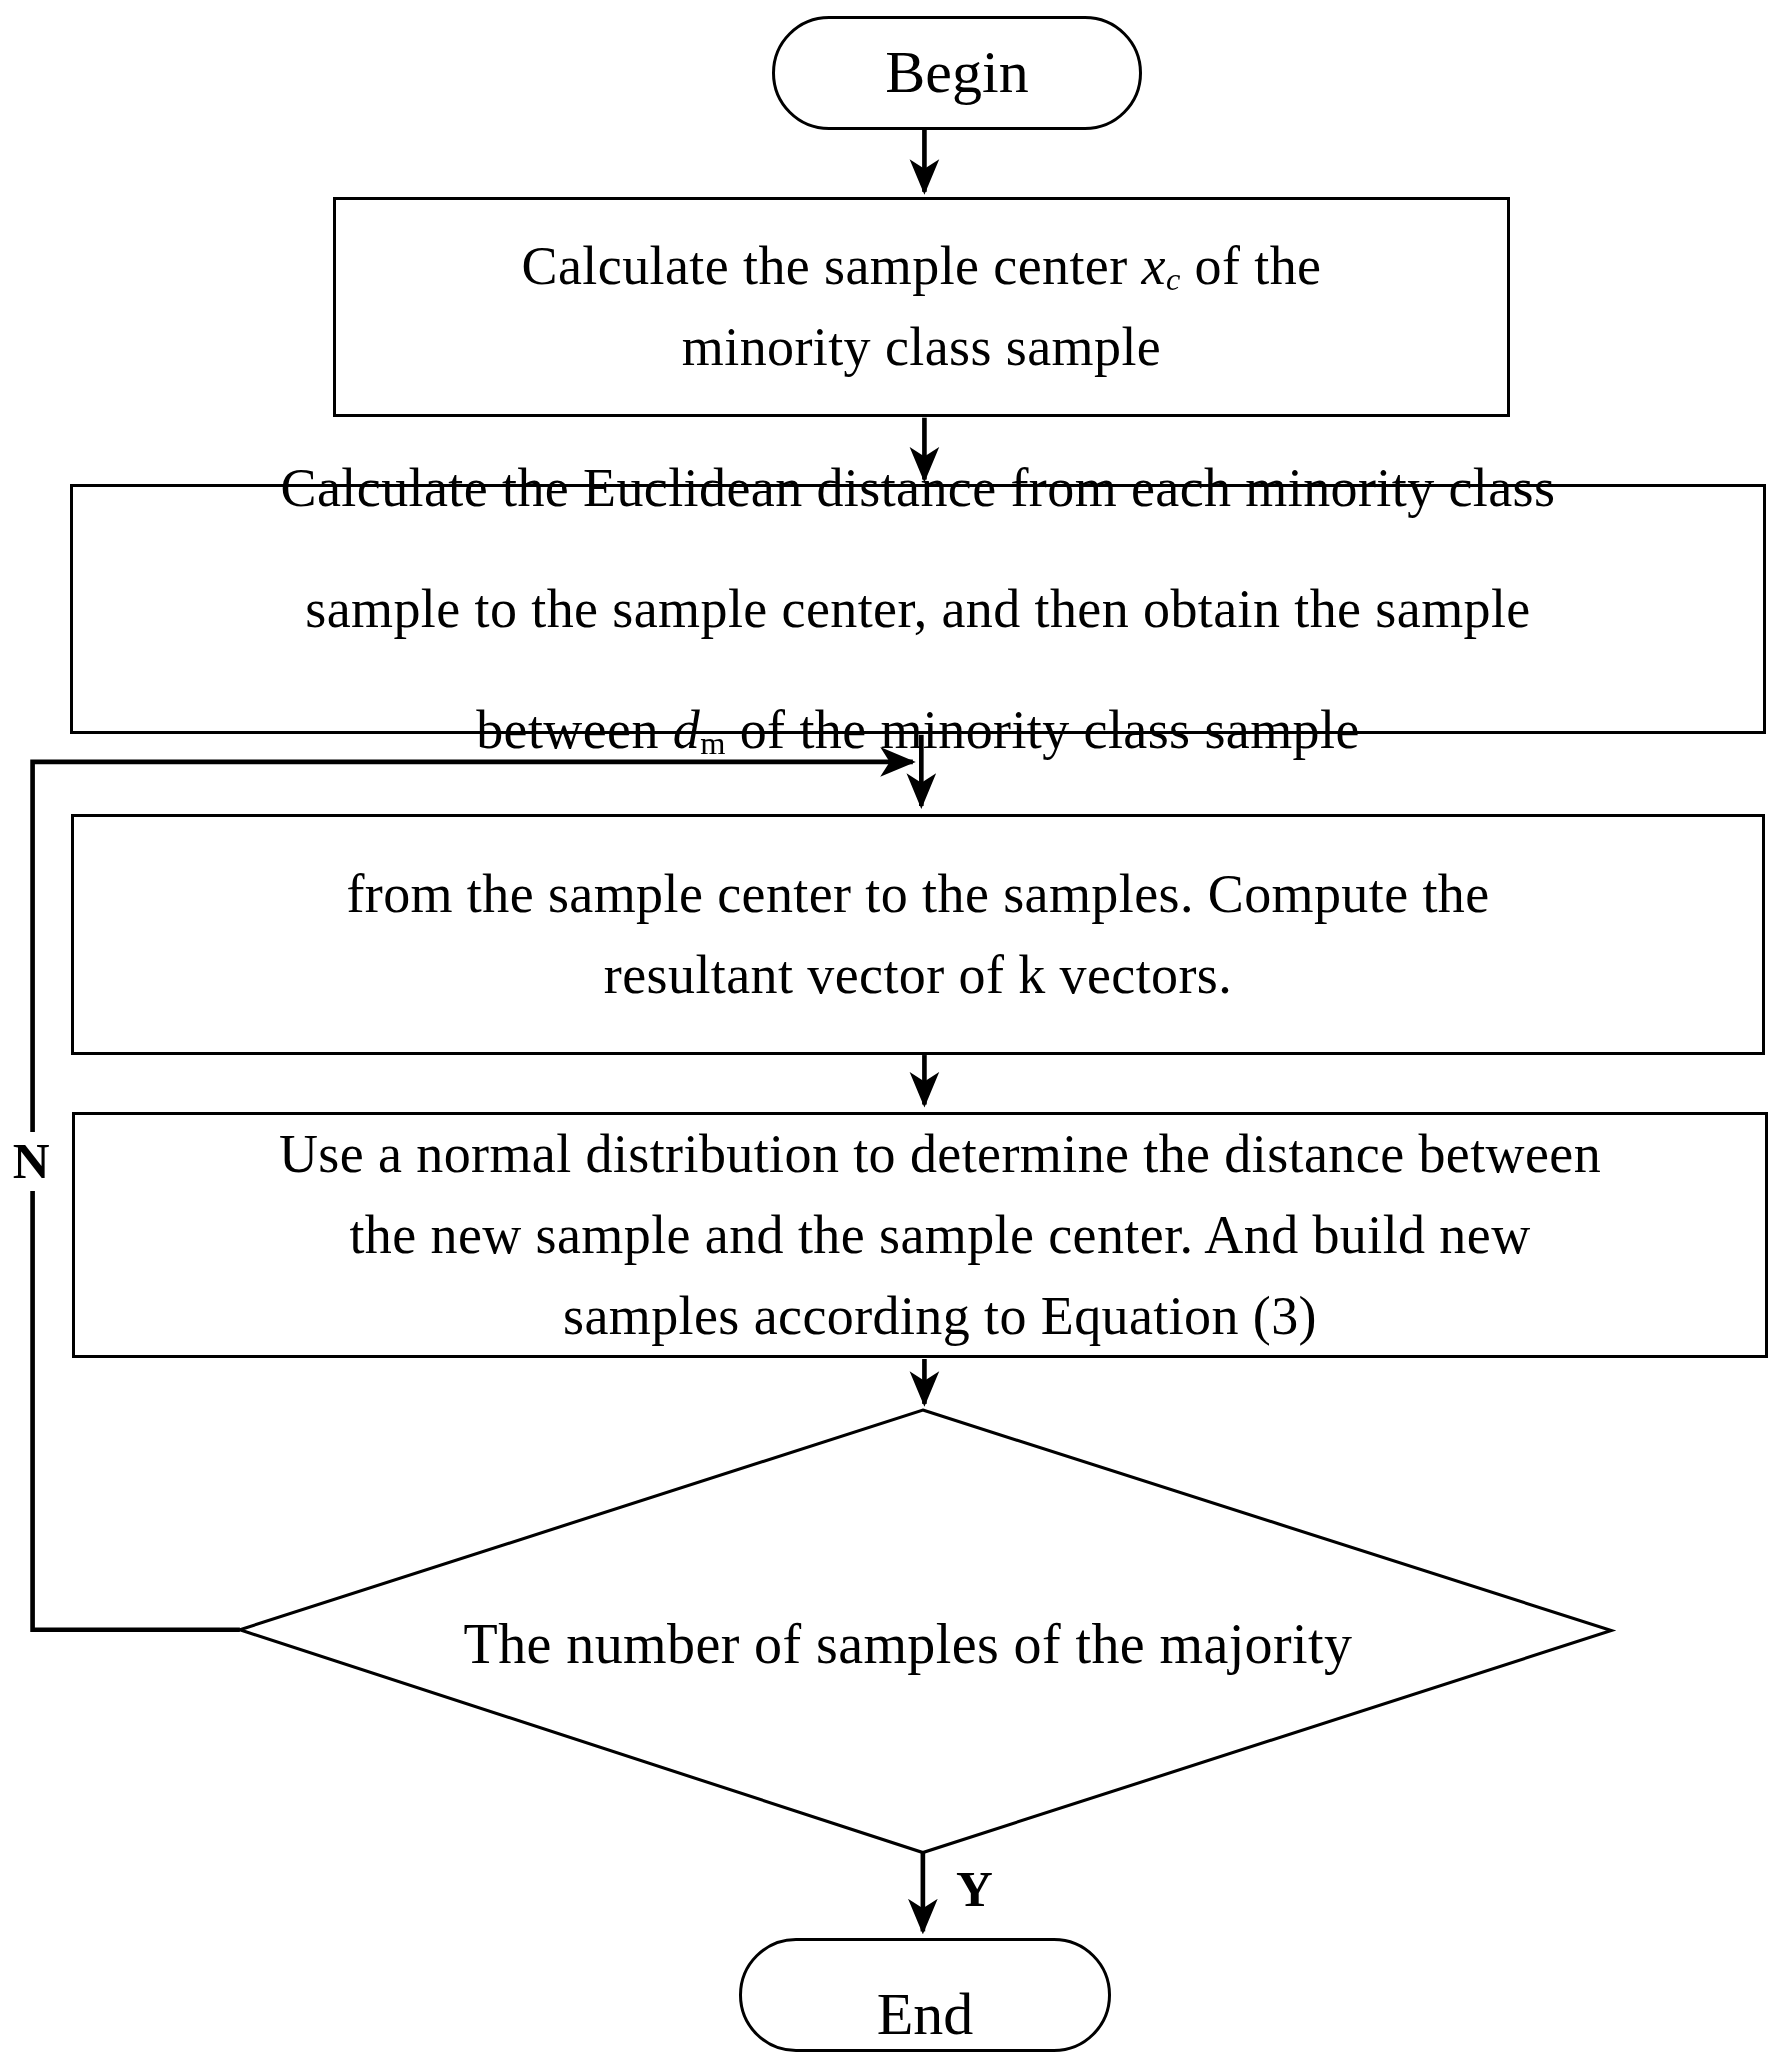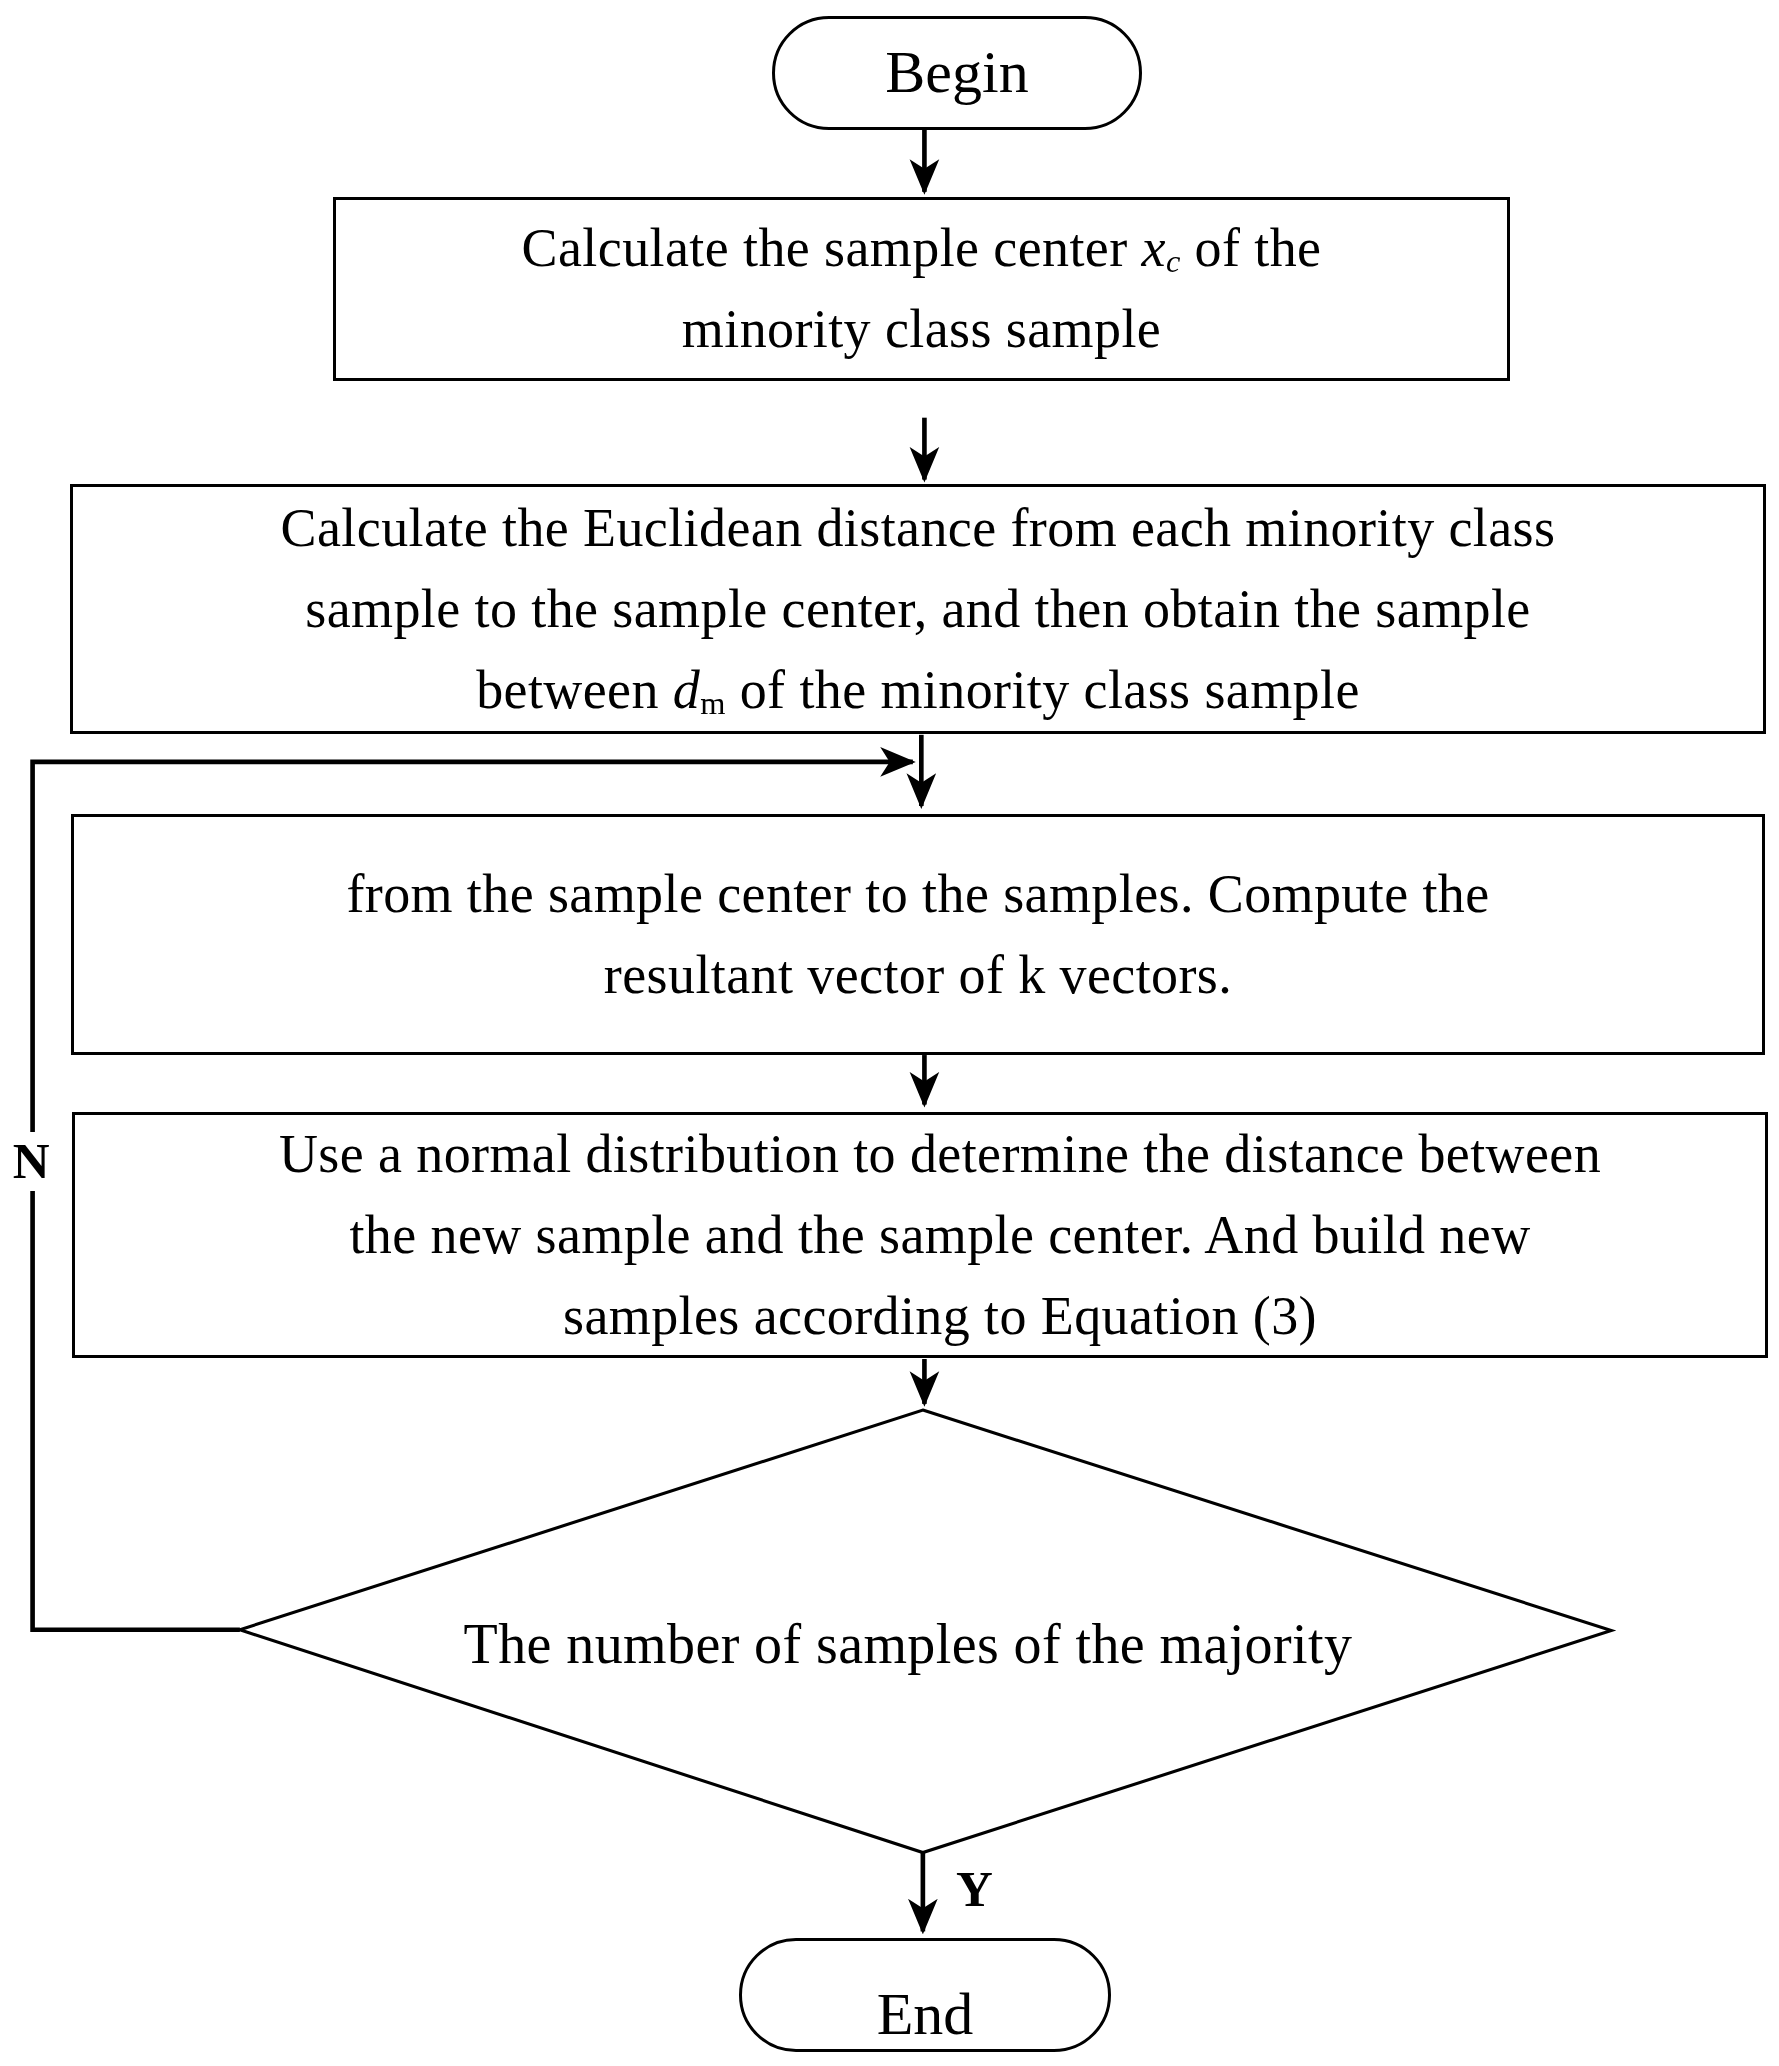--- a/index.html
+++ b/index.html
@@ -24,22 +24,22 @@
     background: #ffffff;
     display: flex;
     flex-direction: column;
     justify-content: center;
     align-items: center;
     text-align: center;
     font-size: 54px;
     line-height: 1.5;
     letter-spacing: 0.4px;
   }
-  .b1 { left: 333px; top: 197px;  width: 1177px; height: 184px; }
-  .b2 { left: 70px;  top: 484px;  width: 1696px; height: 250px; }
+  .b1 { left: 333px; top: 197px;  width: 1177px; height: 220px; }
+  .b2 { left: 70px;  top: 484px;  width: 1696px; height: 250px; gap: 40px; }
   .b3 { left: 71px;  top: 814px; width: 1694px; height: 241px; }
   .b4 { left: 72px;  top: 1112px; width: 1696px; height: 246px; padding-left: 40px; }
 
   .stadium {
     position: absolute;
     box-sizing: border-box;
     border: 3.9px solid #000000;
     border-radius: 62px;
     background: #ffffff;
     display: flex;

